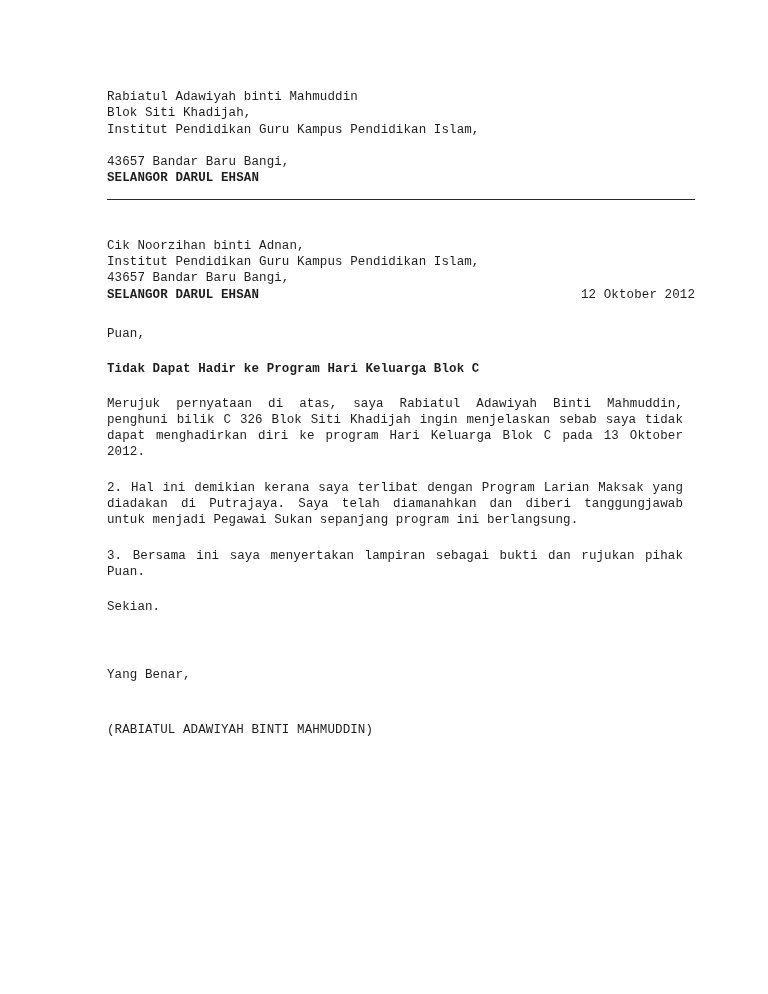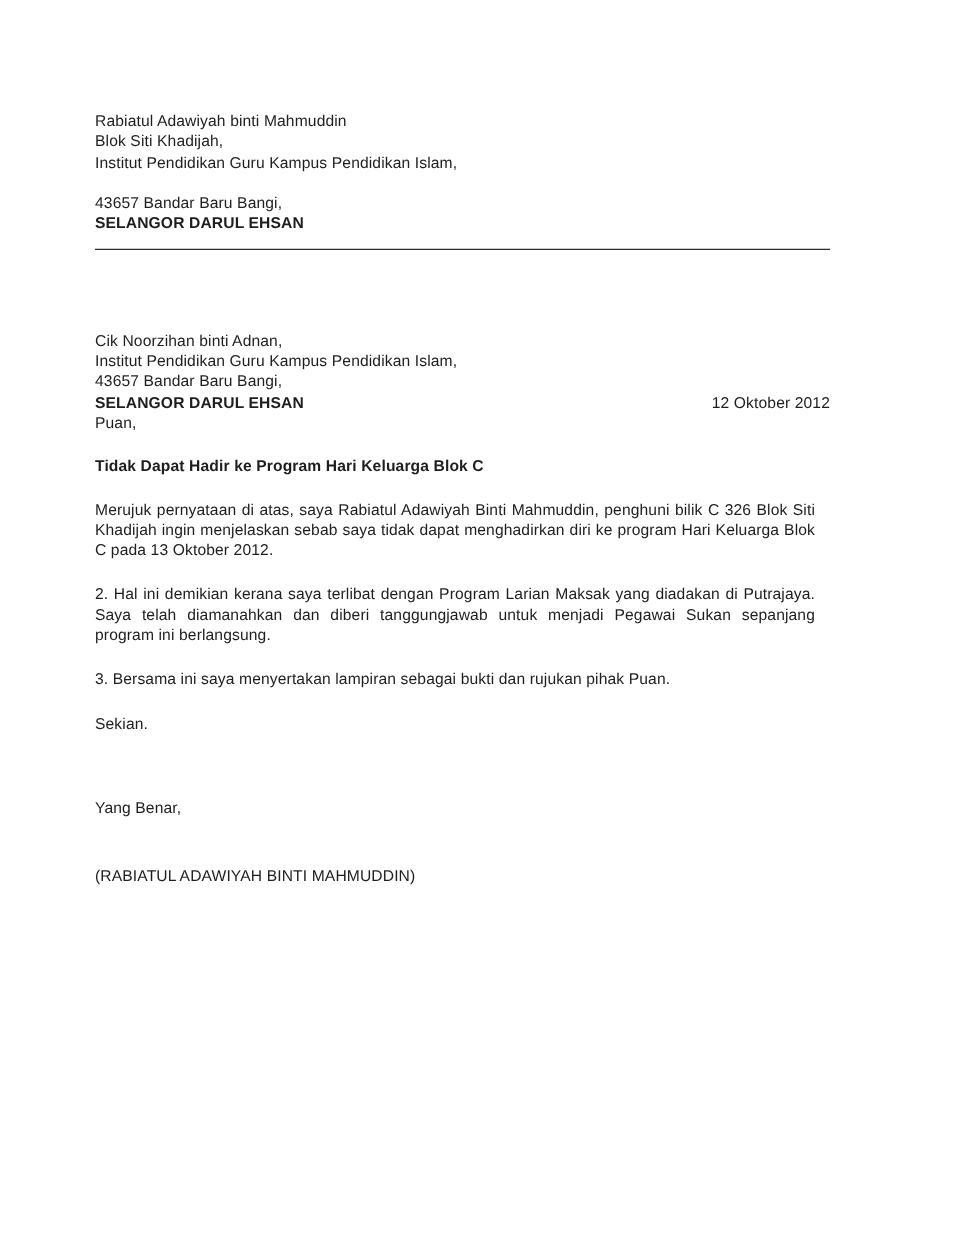--- a/index.html
+++ b/index.html
@@ -11,43 +11,44 @@
     position: relative;
     width: 768px;
     height: 994px;
     background: #ffffff;
     overflow: hidden;
     font-family: "Liberation Sans", "DejaVu Sans", sans-serif;
     color: #1e1e1e;
   }
   .content {
     position: absolute;
-    left: 76px;
+    left: 107px;
     top: 89px;
     width: 588px;
     font-size: 12.5px;
     line-height: 16.3px;
     letter-spacing: 0.1px;
+    font-family: Liberation Mono, monospace;
   }
   .block { margin: 0; }
   .bold { font-weight: bold; }
   .spacer-line { height: 16.3px; }
   hr.divider {
     border: none;
     border-top: 1.5px solid #2a2a2a;
     margin: 12px 0 0 0;
     width: 100%;
   }
-  .recipient { margin-top: 65px; }
+  .recipient { margin-top: 38px; }
   .state-date-row {
     display: flex;
     justify-content: space-between;
     align-items: baseline;
   }
-  .salutation { }
+  .salutation { margin-top: 23px; }
   .subject { margin-top: 19px; font-weight: bold; }
   .para { margin: 19px 12px 0 0; text-align: justify; }
   .para-first { margin-top: 18px; }
   .sekian { margin-top: 19px; }
   .yang-benar { margin-top: 51px; }
   .signature { margin-top: 39px; }
 </style>
 </head>
 <body>
 

